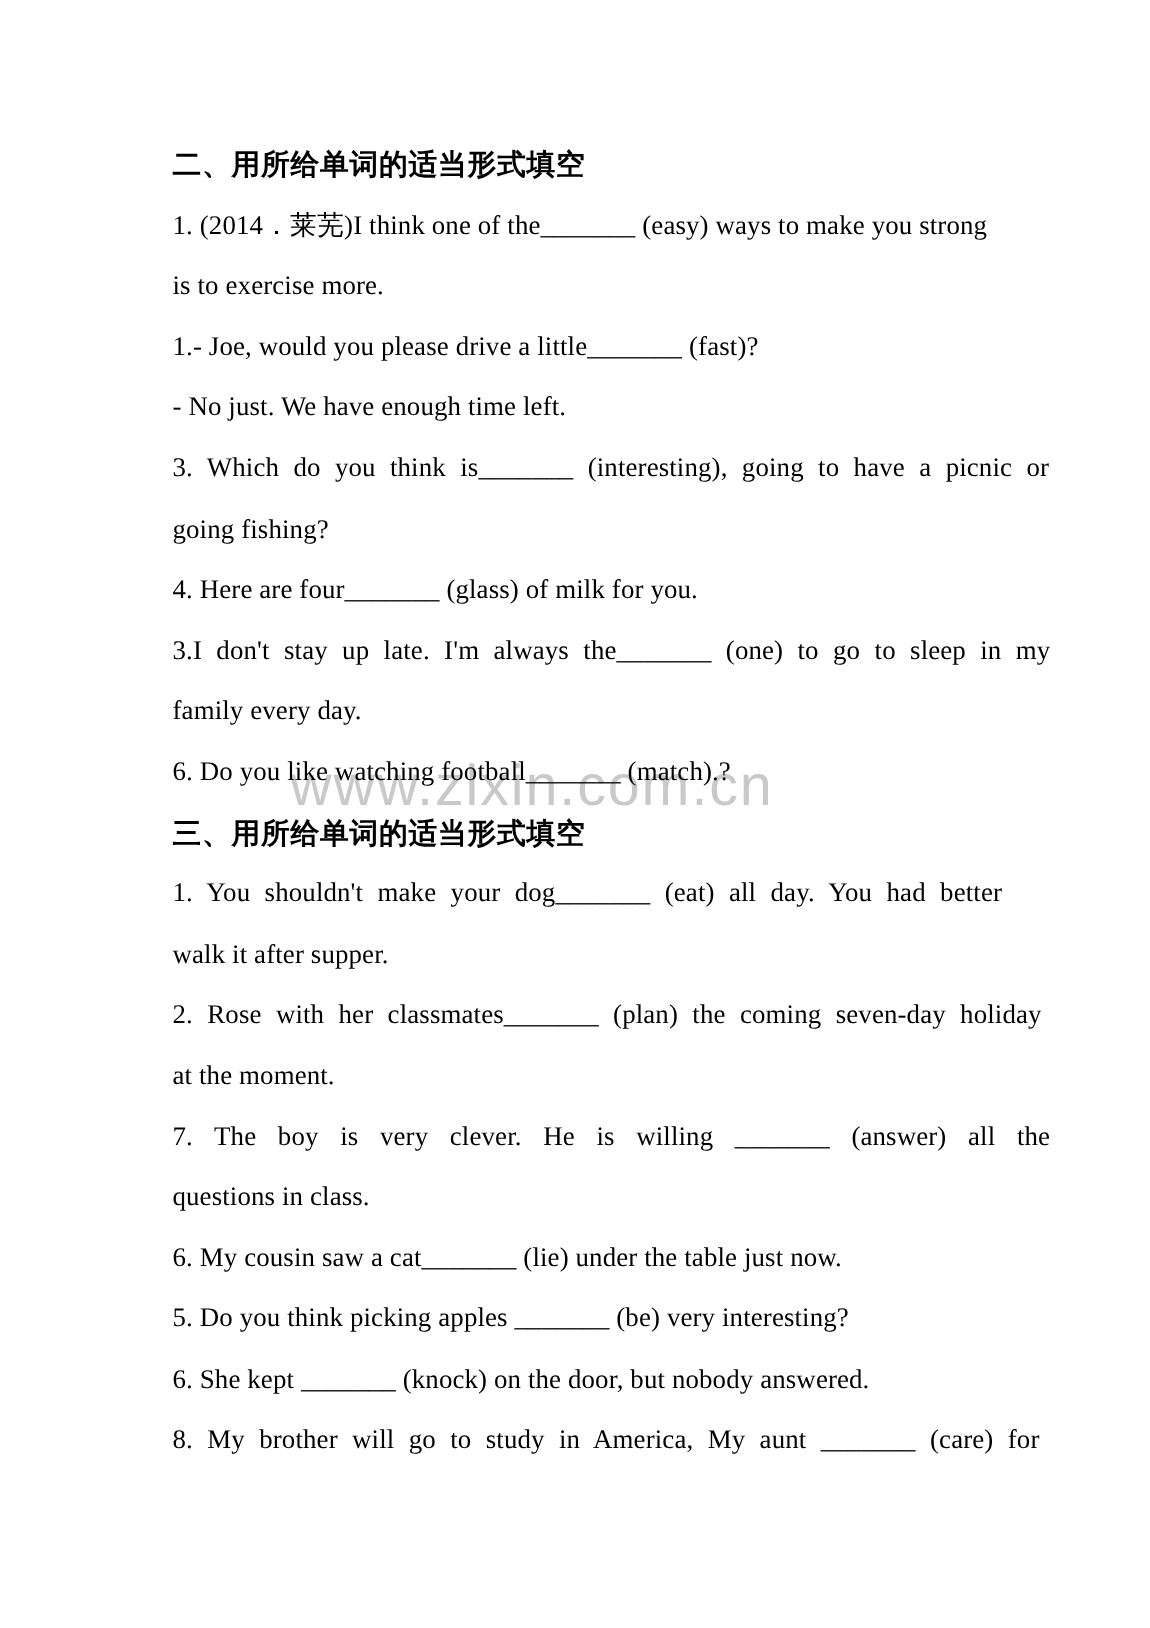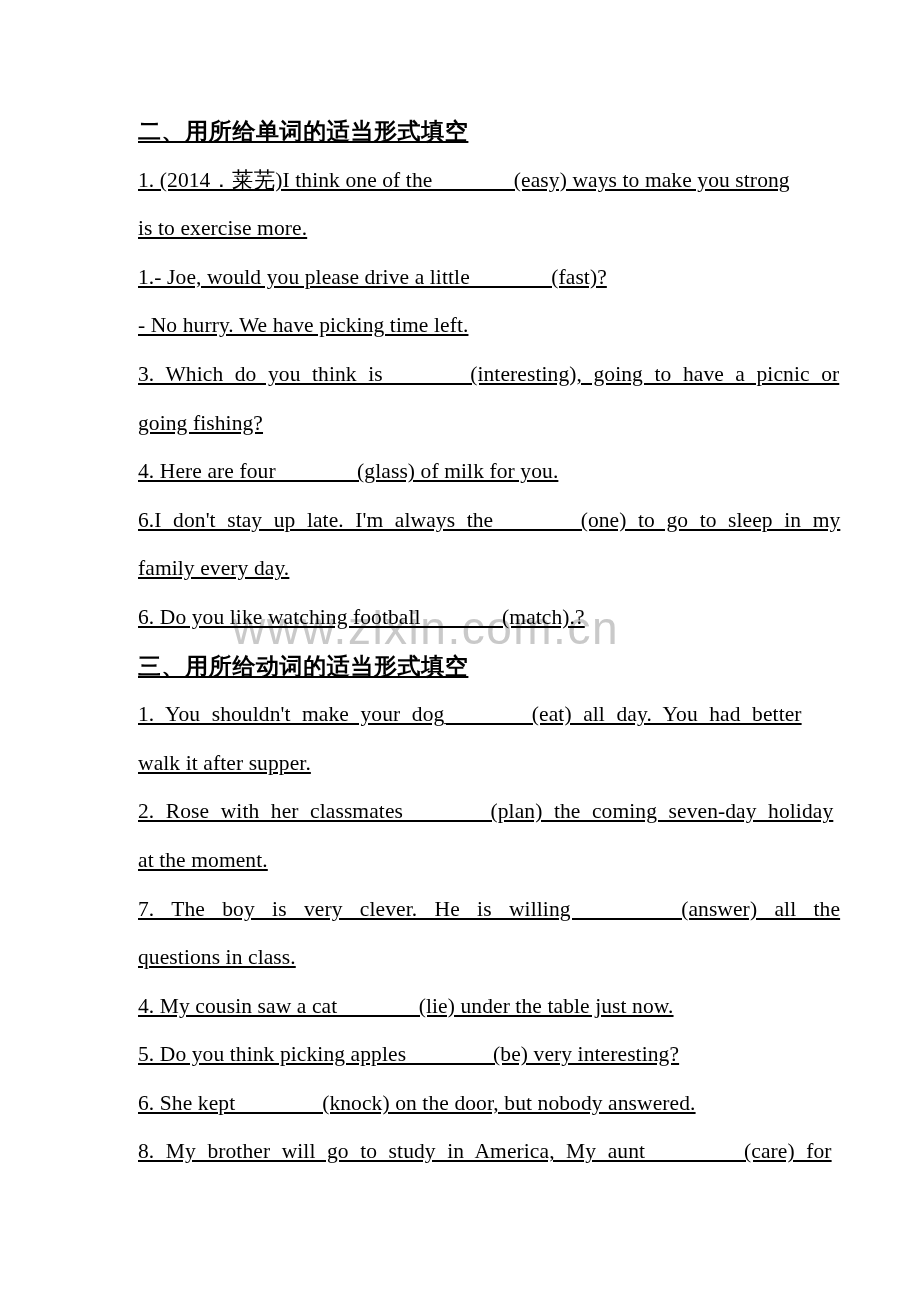--- a/index.html
+++ b/index.html
@@ -30,21 +30,20 @@
     left: 138px;
     top: 107px;
     width: 646px;
     z-index: 1;
   }
   .row {
     font-size: 21.5px;
     line-height: 48.6px;
     white-space: nowrap;
     letter-spacing: 0.1px;
-    text-decoration: underline;
   }
   .hdr {
     font-family: "Liberation Sans", "DejaVu Sans", sans-serif;
     font-weight: bold;
     font-size: 23px;
     letter-spacing: 0.6px;
   }
   
   .fill  { word-spacing: 0.28em; text-align: center; }
   .fillw { word-spacing: 0.55em; }
@@ -56,35 +55,35 @@
 
   <div class="watermark">www.zlxin.com.cn</div>
 
   <div class="content">
 
     <div class="row hdr">二、用所给单词的适当形式填空</div>
 
     <div class="row">1. (2014．莱芜)I think one of the_______ (easy) ways to make you strong</div>
     <div class="row">is to exercise more.</div>
     <div class="row">1.- Joe, would you please drive a little_______ (fast)?</div>
-    <div class="row">- No hurry. We have picking time left.</div>
+    <div class="row">- No just. We have enough time left.</div>
     <div class="row fill">3. Which do you think is_______ (interesting), going to have a picnic or</div>
     <div class="row">going fishing?</div>
     <div class="row">4. Here are four_______ (glass) of milk for you.</div>
-    <div class="row fill">6.I don't stay up late. I'm always the_______ (one) to go to sleep in my</div>
+    <div class="row fill">3.I don't stay up late. I'm always the_______ (one) to go to sleep in my</div>
     <div class="row">family every day.</div>
     <div class="row">6. Do you like watching football_______ (match).?</div>
 
-    <div class="row hdr">三、用所给动词的适当形式填空</div>
+    <div class="row hdr">三、用所给单词的适当形式填空</div>
 
     <div class="row fill">1. You shouldn't make your dog_______ (eat) all day. You had better</div>
     <div class="row">walk it after supper.</div>
     <div class="row fill">2. Rose with her classmates_______ (plan) the coming seven-day holiday</div>
     <div class="row">at the moment.</div>
     <div class="row fillw">7. The boy is very clever. He is willing _______ (answer) all the</div>
     <div class="row">questions in class.</div>
-    <div class="row">4. My cousin saw a cat_______ (lie) under the table just now.</div>
+    <div class="row">6. My cousin saw a cat_______ (lie) under the table just now.</div>
     <div class="row">5. Do you think picking apples _______ (be) very interesting?</div>
     <div class="row">6. She kept _______ (knock) on the door, but nobody answered.</div>
     <div class="row fill">8. My brother will go to study in America, My aunt _______ (care) for</div>
 
   </div>
 </div>
 
 </body></html>

